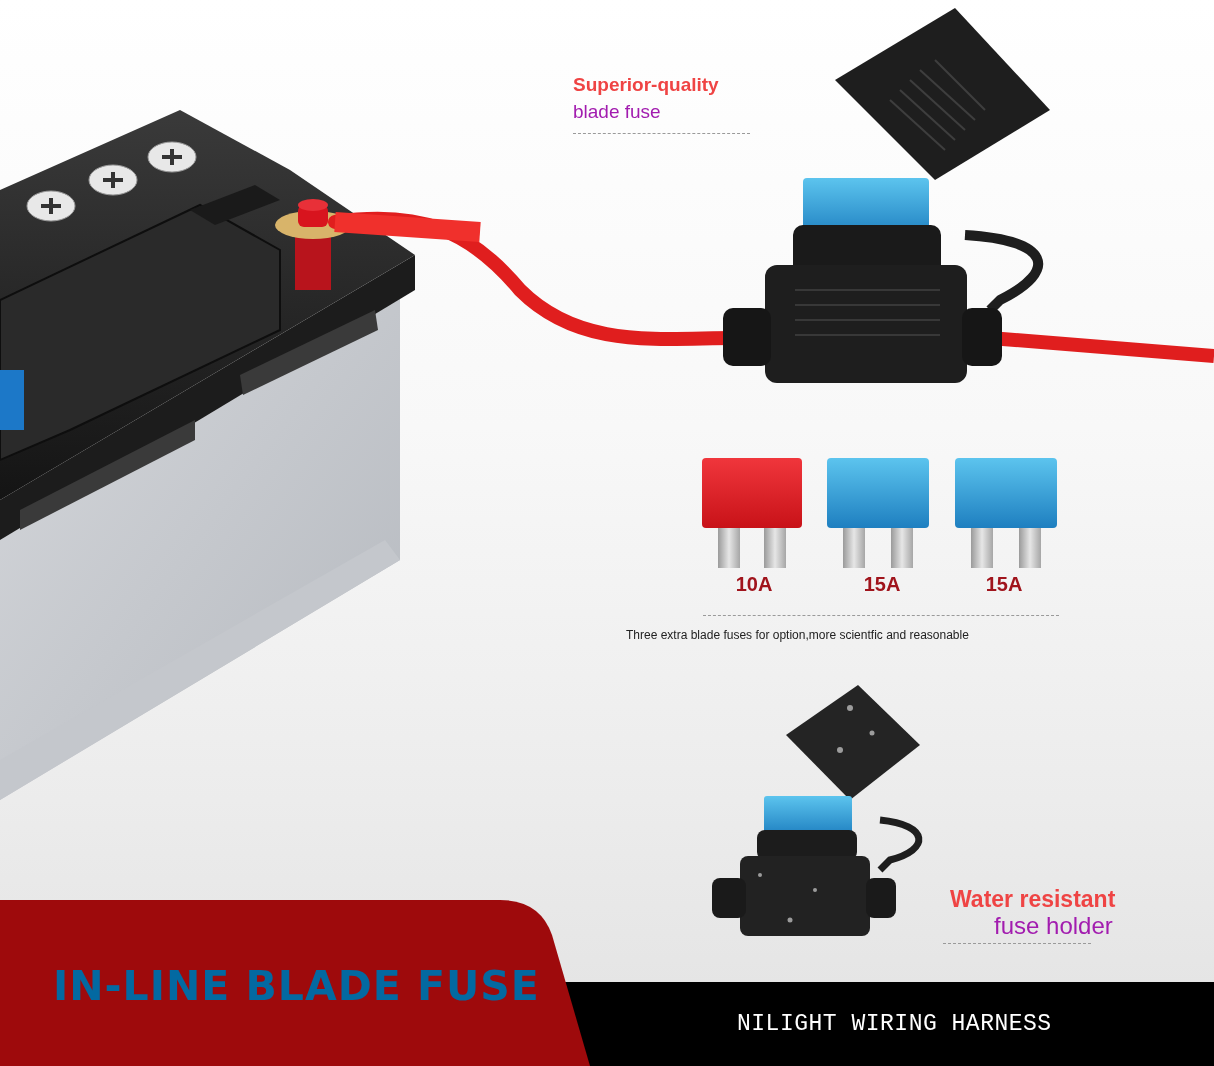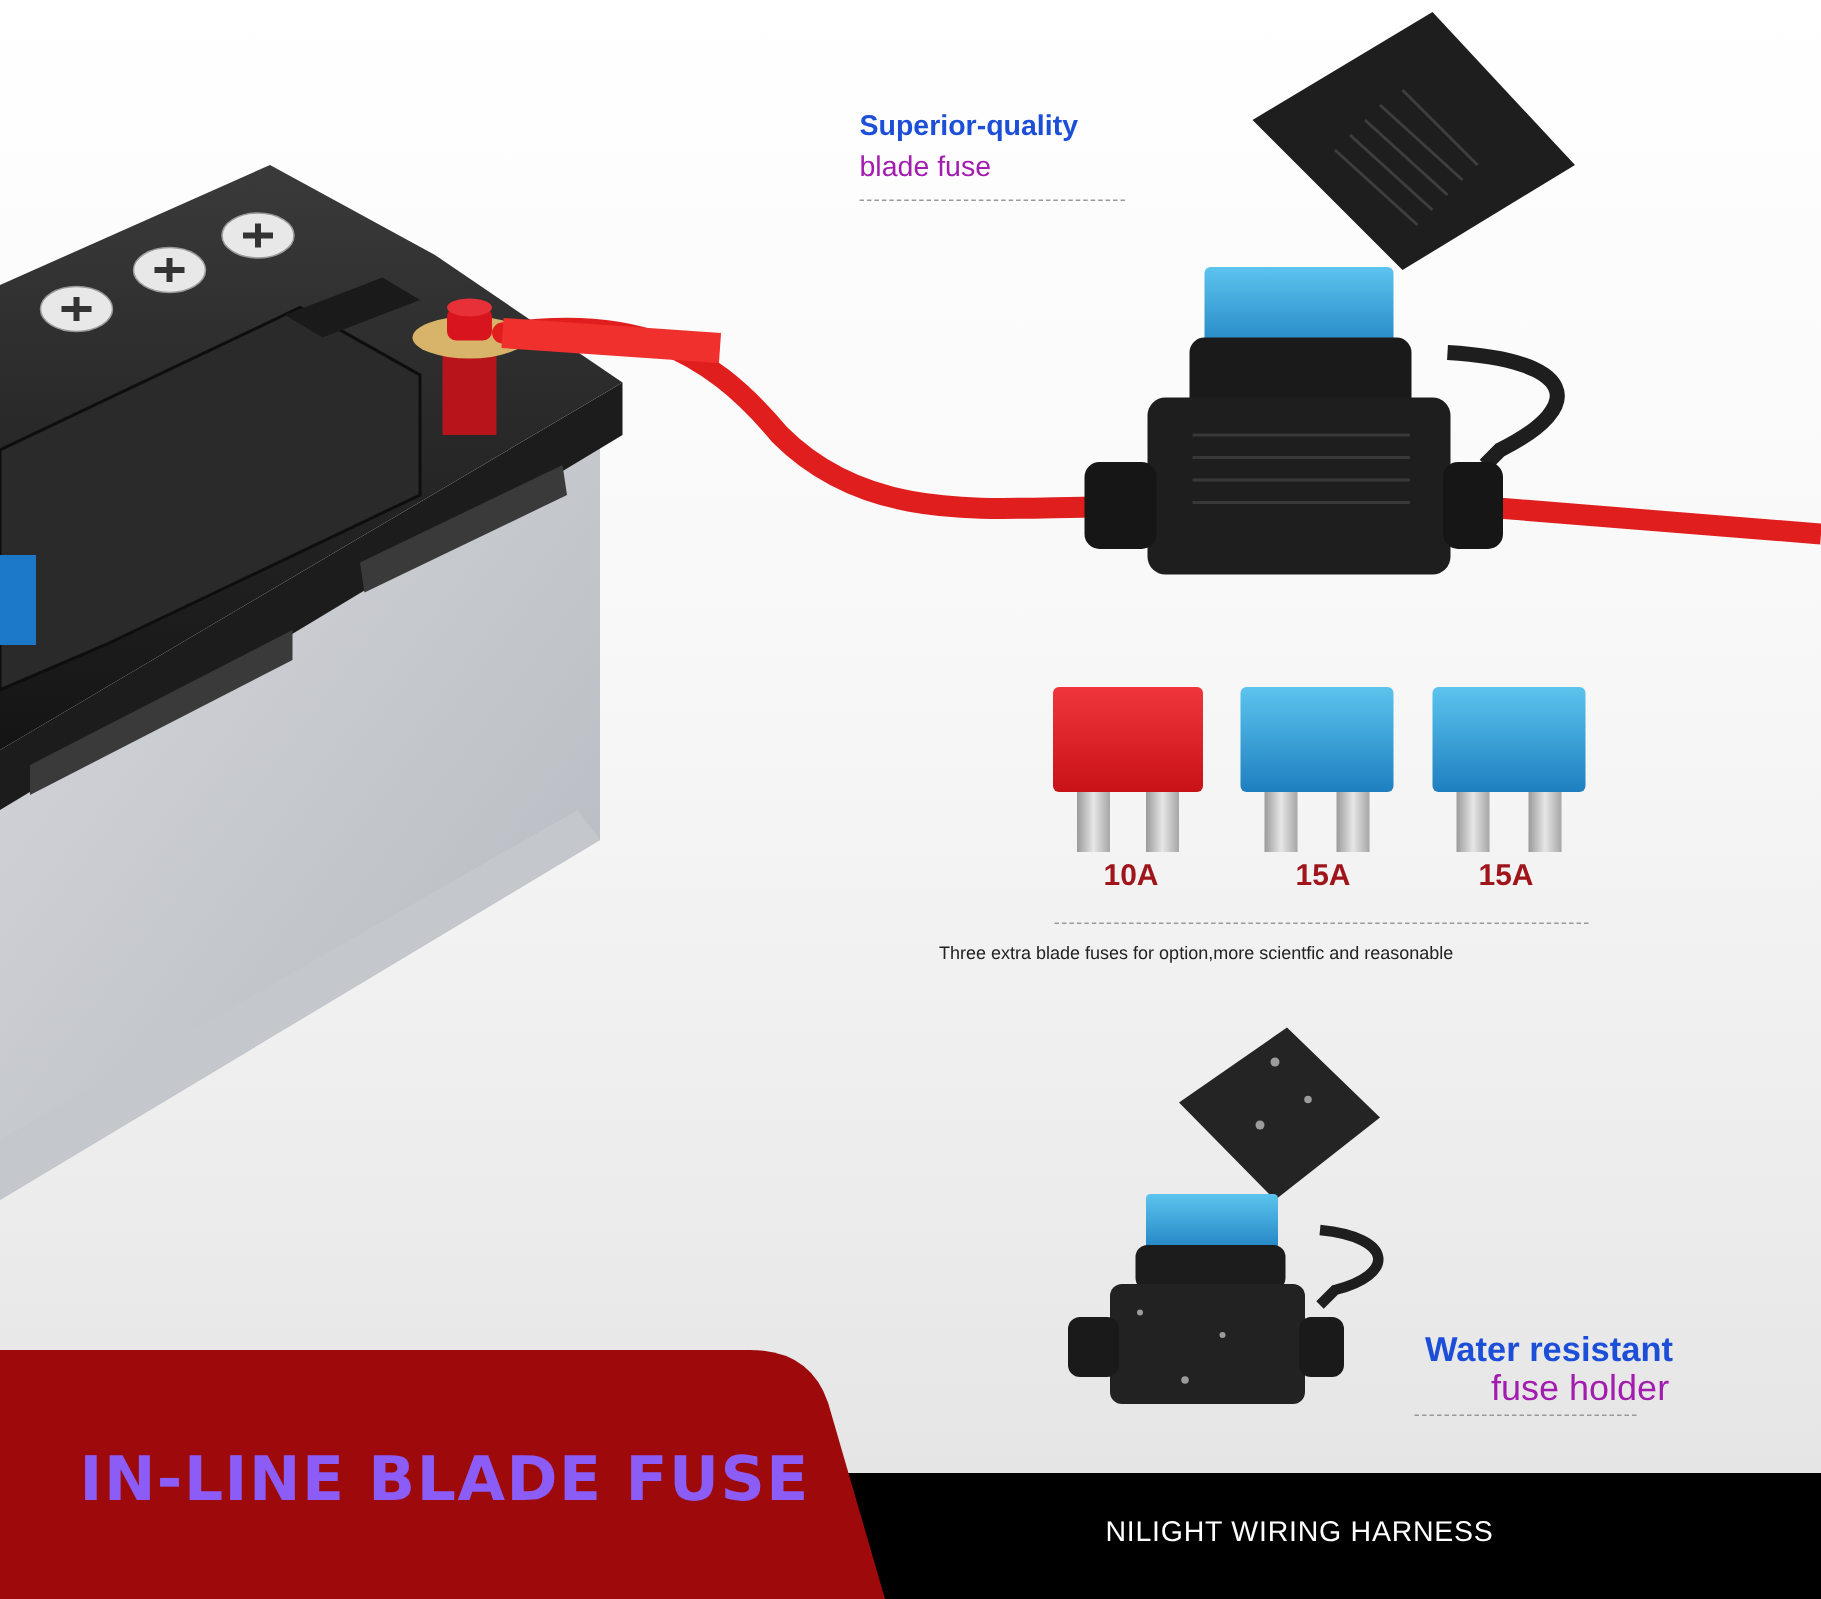--- a/index.html
+++ b/index.html
@@ -2,33 +2,33 @@
 <html><head>
 <meta charset="utf-8">
 <style>
   html, body { margin: 0; padding: 0; }
   body {
     width: 1214px; height: 1066px; overflow: hidden; position: relative;
     background: linear-gradient(180deg, #ffffff 0%, #f8f8f8 40%, #ececec 75%, #e2e2e2 100%);
     font-family: "Liberation Sans", sans-serif;
   }
   .abs { position: absolute; }
-  .callout-title { color: #1d4ed8; font-weight: bold; font-size: 19px; }
+  .callout-title { color: #ef4444; font-weight: bold; font-size: 19px; }
   .callout-sub { color: #a21caf; font-size: 19px; }
   .dash { border-top: 1px dashed #9a9a9a; height: 0; }
   .fuse-label { color: #a0141c; font-weight: bold; font-size: 20px; text-align: center; width: 100px; }
   .caption { color: #222; font-size: 12px; }
   svg { position: absolute; left: 0; top: 0; }
   .banner-text {
-    color: #8b5cf6; font-weight: bold; font-size: 41px; letter-spacing: 1px;
+    color: #0369a1; font-weight: bold; font-size: 41px; letter-spacing: 1px;
     font-family: "DejaVu Sans", sans-serif;
   }
   .footer-text {
-    color: #ffffff; font-size: 19px; letter-spacing: 0.5px;
-    font-family: Liberation Sans, sans-serif;
+    color: #ffffff; font-size: 23px; letter-spacing: 0.5px;
+    font-family: Liberation Mono, monospace;
   }
 </style>
 </head>
 <body>
 
 <svg width="1214" height="1066" viewBox="0 0 1214 1066">
   <defs>
     <linearGradient id="caseGrad" x1="0" y1="0" x2="1" y2="1">
       <stop offset="0" stop-color="#d6d8dc"></stop>
       <stop offset="1" stop-color="#b4b8be"></stop>

